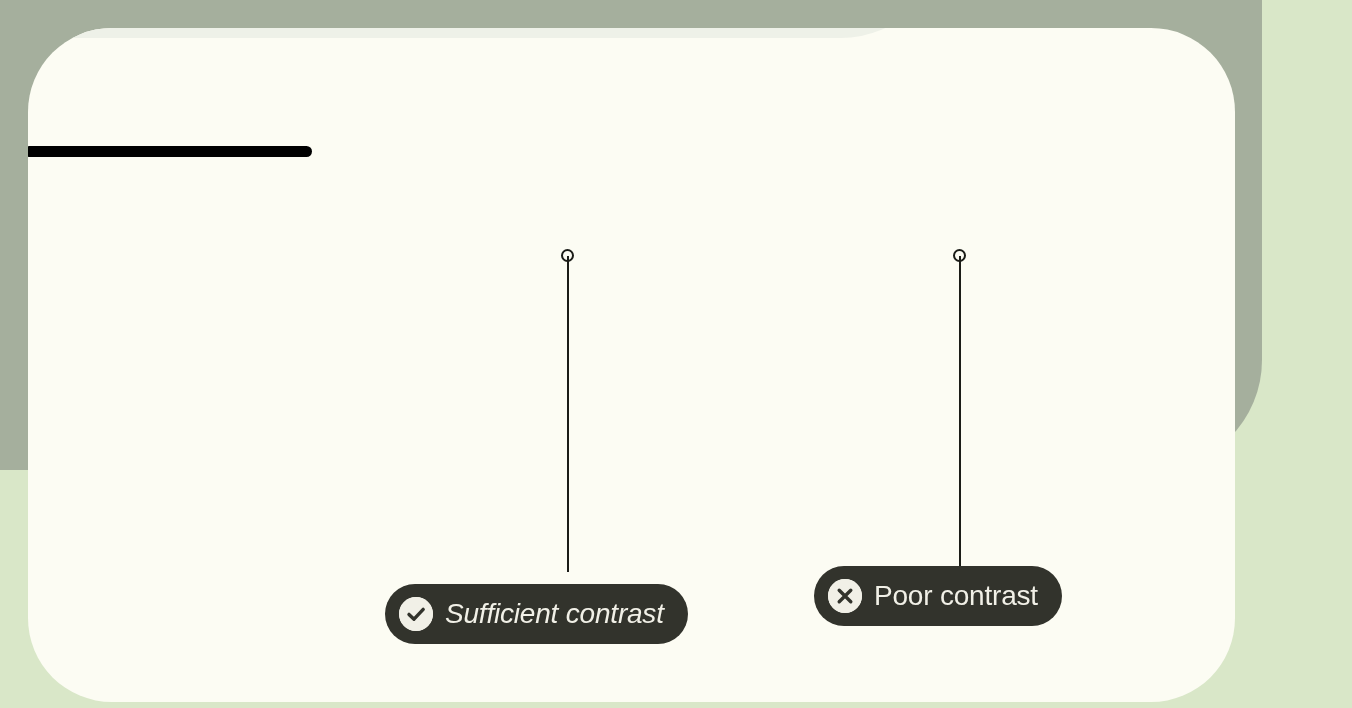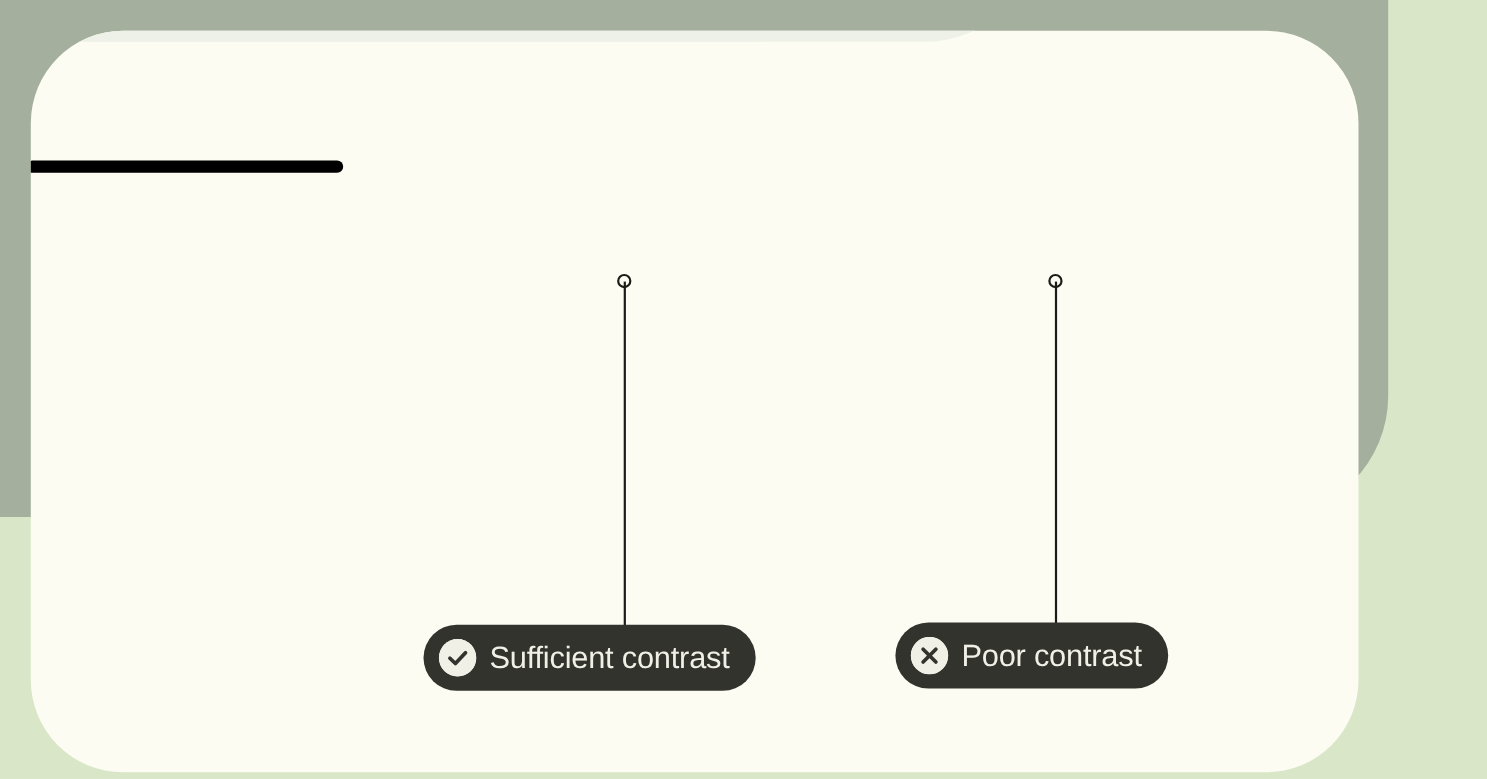--- a/index.html
+++ b/index.html
@@ -109,21 +109,21 @@
     position: absolute;
     height: 60px;
     border-radius: 30px;
     background: #32332c;
     display: flex;
     align-items: center;
     gap: 12px;
     padding: 0 24px 0 14px;
     box-sizing: border-box;
   }
-  #badge-sufficient { left: 385px; top: 568px; }
+  #badge-sufficient { left: 385px; top: 584px; font-style: italic; }
   #badge-poor { left: 814px; top: 566px; }
   .badge-label {
     font-size: 28px;
     font-weight: 400;
     color: #f1f0e7;
     letter-spacing: -0.2px;
     white-space: nowrap;
   }
   .badge-icon {
     width: 34px;

